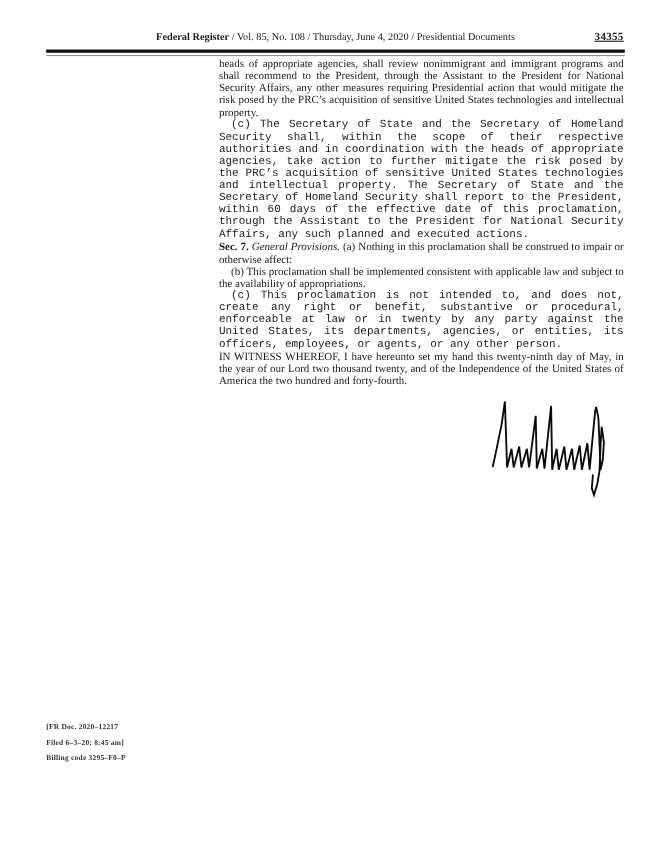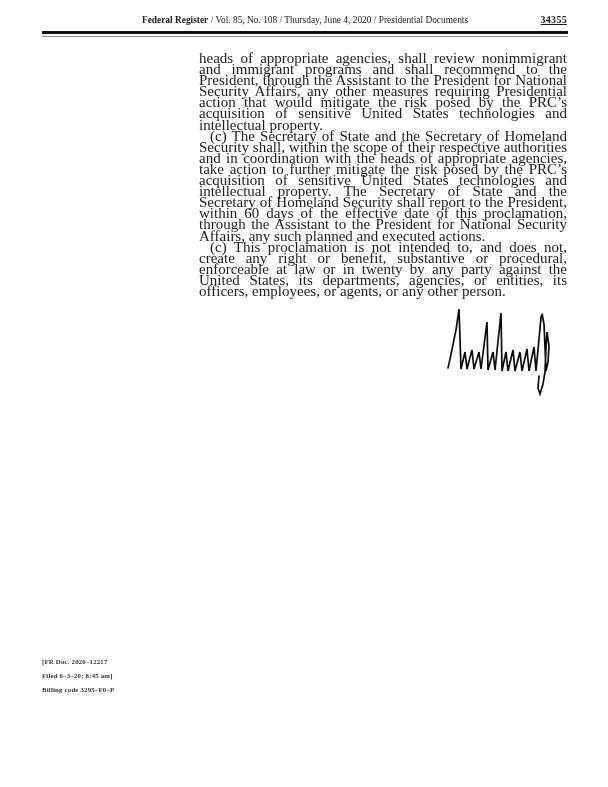--- a/index.html
+++ b/index.html
@@ -10,21 +10,21 @@
     background: #ffffff;
     font-family: "Liberation Serif", "DejaVu Serif", serif;
     color: #1b1b1d;
     overflow: hidden;
   }
 
   
   .fr-header {
     position: absolute;
     left: 42px;
-    top: 14px;
+    top: 28px;
     width: 526px;
   }
   .fr-header-row {
     position: relative;
     height: 14px;
     font-size: 9.4px;
     line-height: 12px;
     text-align: center;
     white-space: nowrap;
   }
@@ -49,28 +49,28 @@
     height: 1.6px;
     background: #8d8d92;
   }
 
   
   .doc-body {
     position: absolute;
     left: 199px;
     top: 53px;
     width: 368px;
-    font-size: 15px;
+    font-size: 10px;
     line-height: 11.1px;
     text-align: justify;
     color: #1b1b1d;
   }
   .doc-body p { margin: 0; }
   .para-indent { text-indent: 11px; }
-  .mt-lg { margin-top: 6px; }
+  .mt-lg { margin-top: 6px; font-family: Liberation Mono, monospace; }
   .mt-sm { margin-top: 2px; }
   .sub-item {
     margin-left: 6px;
     text-indent: 7px;
   }
   .sec-label { font-weight: bold; }
   .sec-title { font-style: italic; }
 
   
   .signature-wrap {
@@ -103,21 +103,24 @@
     <span class="fr-citation">/ Vol. 85, No. 108 / Thursday, June 4, 2020 / Presidential Documents</span>
     <span class="fr-pagenum">34355</span>
   </div>
   <div class="fr-rule-thick"></div>
   <div class="fr-rule-thin"></div>
 </header>
 
 <main class="doc-body">
   <p>heads of appropriate agencies, shall review nonimmigrant and immigrant programs and shall recommend to the President, through the Assistant to the President for National Security Affairs, any other measures requiring Presidential action that would mitigate the risk posed by the PRC’s acquisition of sensitive United States technologies and intellectual property.</p>
   <p class="para-indent mt-lg">(c) The Secretary of State and the Secretary of Homeland Security shall, within the scope of their respective authorities and in coordination with the heads of appropriate agencies, take action to further mitigate the risk posed by the PRC’s acquisition of sensitive United States technologies and intellectual property. The Secretary of State and the Secretary of Homeland Security shall report to the President, within 60 days of the effective date of this proclamation, through the Assistant to the President for National Security Affairs, any such planned and executed actions.</p>
+  <p class="mt-sm"><span class="sec-label">Sec. 7.</span> <span class="sec-title">General Provisions.</span> <span>(a) Nothing in this proclamation shall be construed to impair or otherwise affect:</span></p>
+  <p class="para-indent mt-sm">(b) This proclamation shall be implemented consistent with applicable law and subject to the availability of appropriations.</p>
   <p class="para-indent mt-lg">(c) This proclamation is not intended to, and does not, create any right or benefit, substantive or procedural, enforceable at law or in twenty by any party against the United States, its departments, agencies, or entities, its officers, employees, or agents, or any other person.</p>
+  <p class="mt-sm">IN WITNESS WHEREOF, I have hereunto set my hand this twenty-ninth day of May, in the year of our Lord two thousand twenty, and of the Independence of the United States of America the two hundred and forty-fourth.</p>
 
   <div class="signature-wrap">
     <svg width="118" height="96" viewBox="0 0 118 96" xmlns="http://www.w3.org/2000/svg" aria-hidden="true">
       <path d="M5,66
                C7,58 10,42 13,28
                L16,7 L18,67
                L22,50 L24,67
                L29,48 L31,67
                L36,50 L38,67
                L44,20 L45,68

